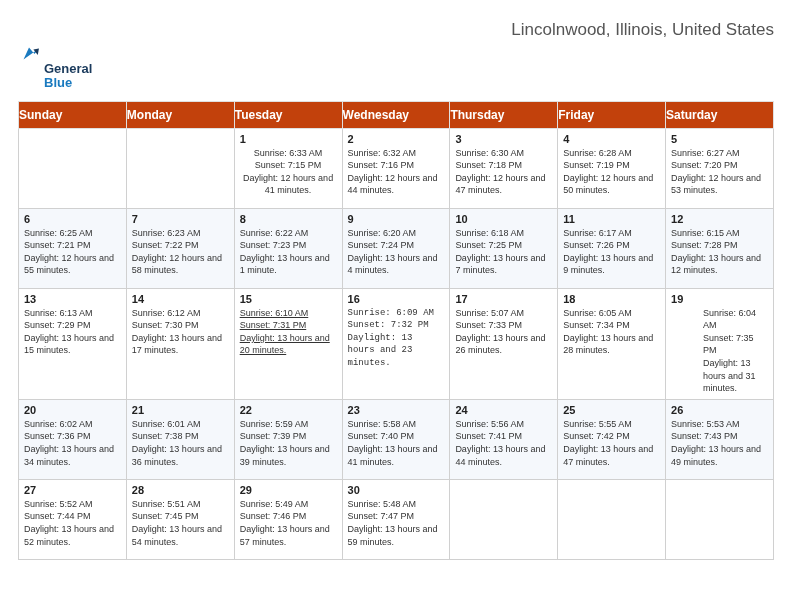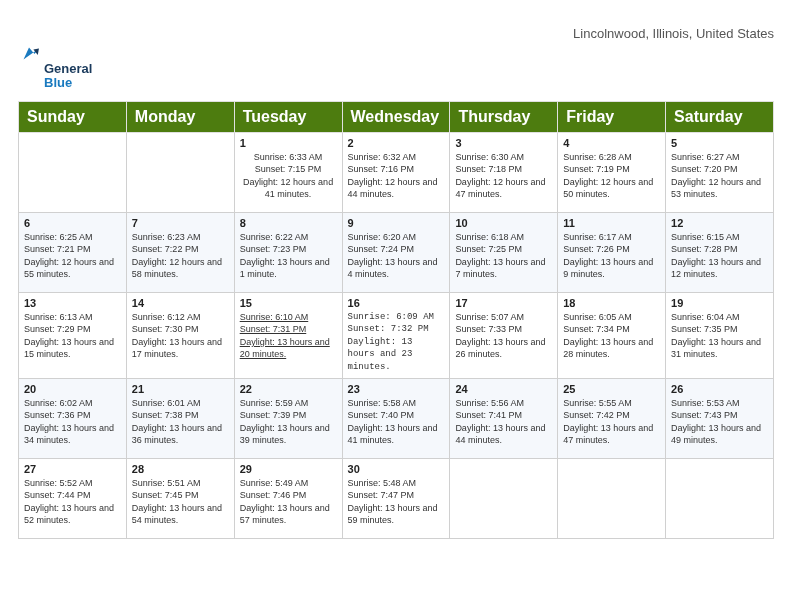--- a/index.html
+++ b/index.html
@@ -44,35 +44,35 @@
     .title-section {
       text-align: right;
     }
     .calendar-title {
       font-size: 32px;
       font-weight: bold;
       color: #1a3a5c;
       line-height: 1.1;
     }
     .calendar-subtitle {
-      font-size: 13px;
+      font-size: 17px;
       color: #555;
-      margin-top: 8px;
+      margin-top: 2px;
     }
     .calendar-table {
       width: 100%;
       border-collapse: collapse;
       table-layout: fixed;
     }
     .calendar-table th {
-      background: #4d7c0f;
+      background: #c2410c;
       color: #fff;
-      font-size: 16px;
+      font-size: 12px;
       font-weight: bold;
-      padding: 6px 8px;
+      padding: 6px 0;
       text-align: left;
       border: 1px solid #e0e0e0;
     }
     .calendar-table td {
       border: 1px solid #d0d0d0;
       vertical-align: top;
       padding: 4px 5px 4px 5px;
       font-size: 9.5px;
       color: #333;
       min-height: 70px;
@@ -243,21 +243,21 @@
 Daylight: 13 hours and 26 minutes.</div>
           </td>
           <td>
             <span class="day-number">18</span>
             <div class="cell-info" style="white-space: pre-line;">Sunrise: 6:05 AM
 Sunset: 7:34 PM
 Daylight: 13 hours and 28 minutes.</div>
           </td>
           <td>
             <span class="day-number">19</span>
-            <div class="cell-info" style="white-space: pre-line;">Sunrise: 6:04 AM
+            <div class="cell-info" style="white-space: pre-line; margin-left: 32px;">Sunrise: 6:04 AM
 Sunset: 7:35 PM
 Daylight: 13 hours and 31 minutes.</div>
           </td>
         </tr>
         <tr class="row-alt">
           <td>
             <span class="day-number">20</span>
             <div class="cell-info" style="white-space: pre-line;">Sunrise: 6:02 AM
 Sunset: 7:36 PM
 Daylight: 13 hours and 34 minutes.</div>

